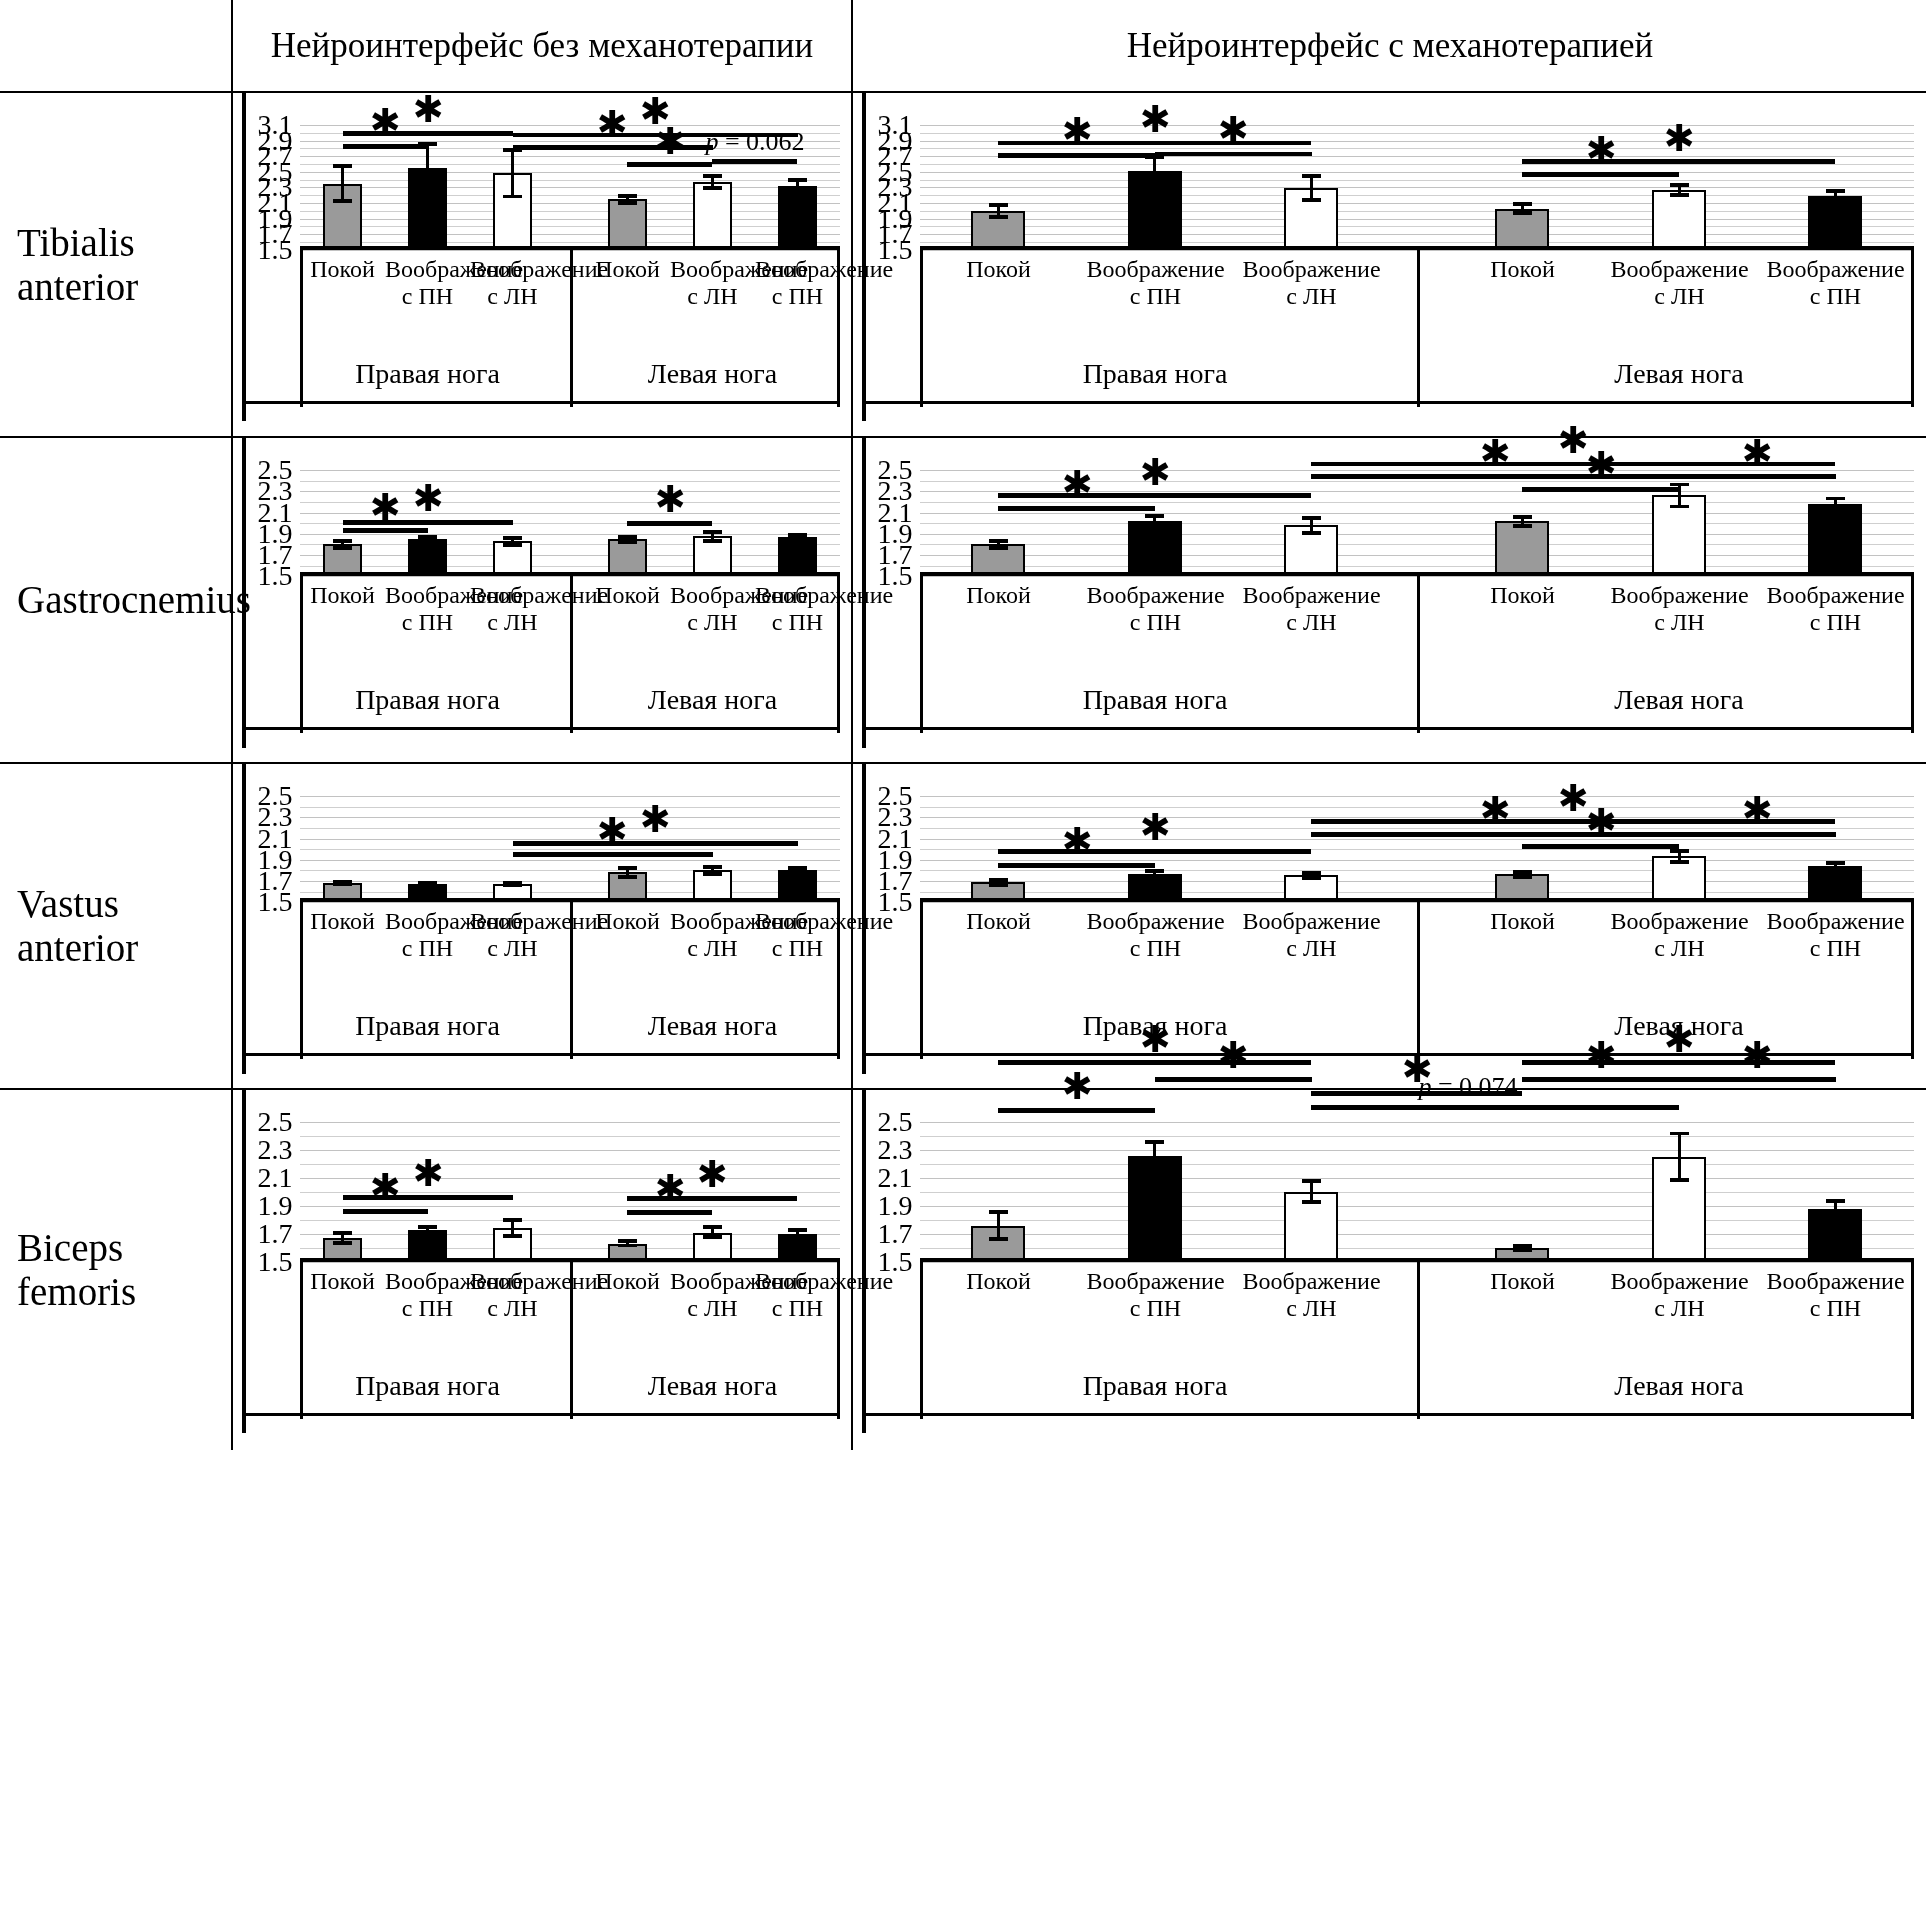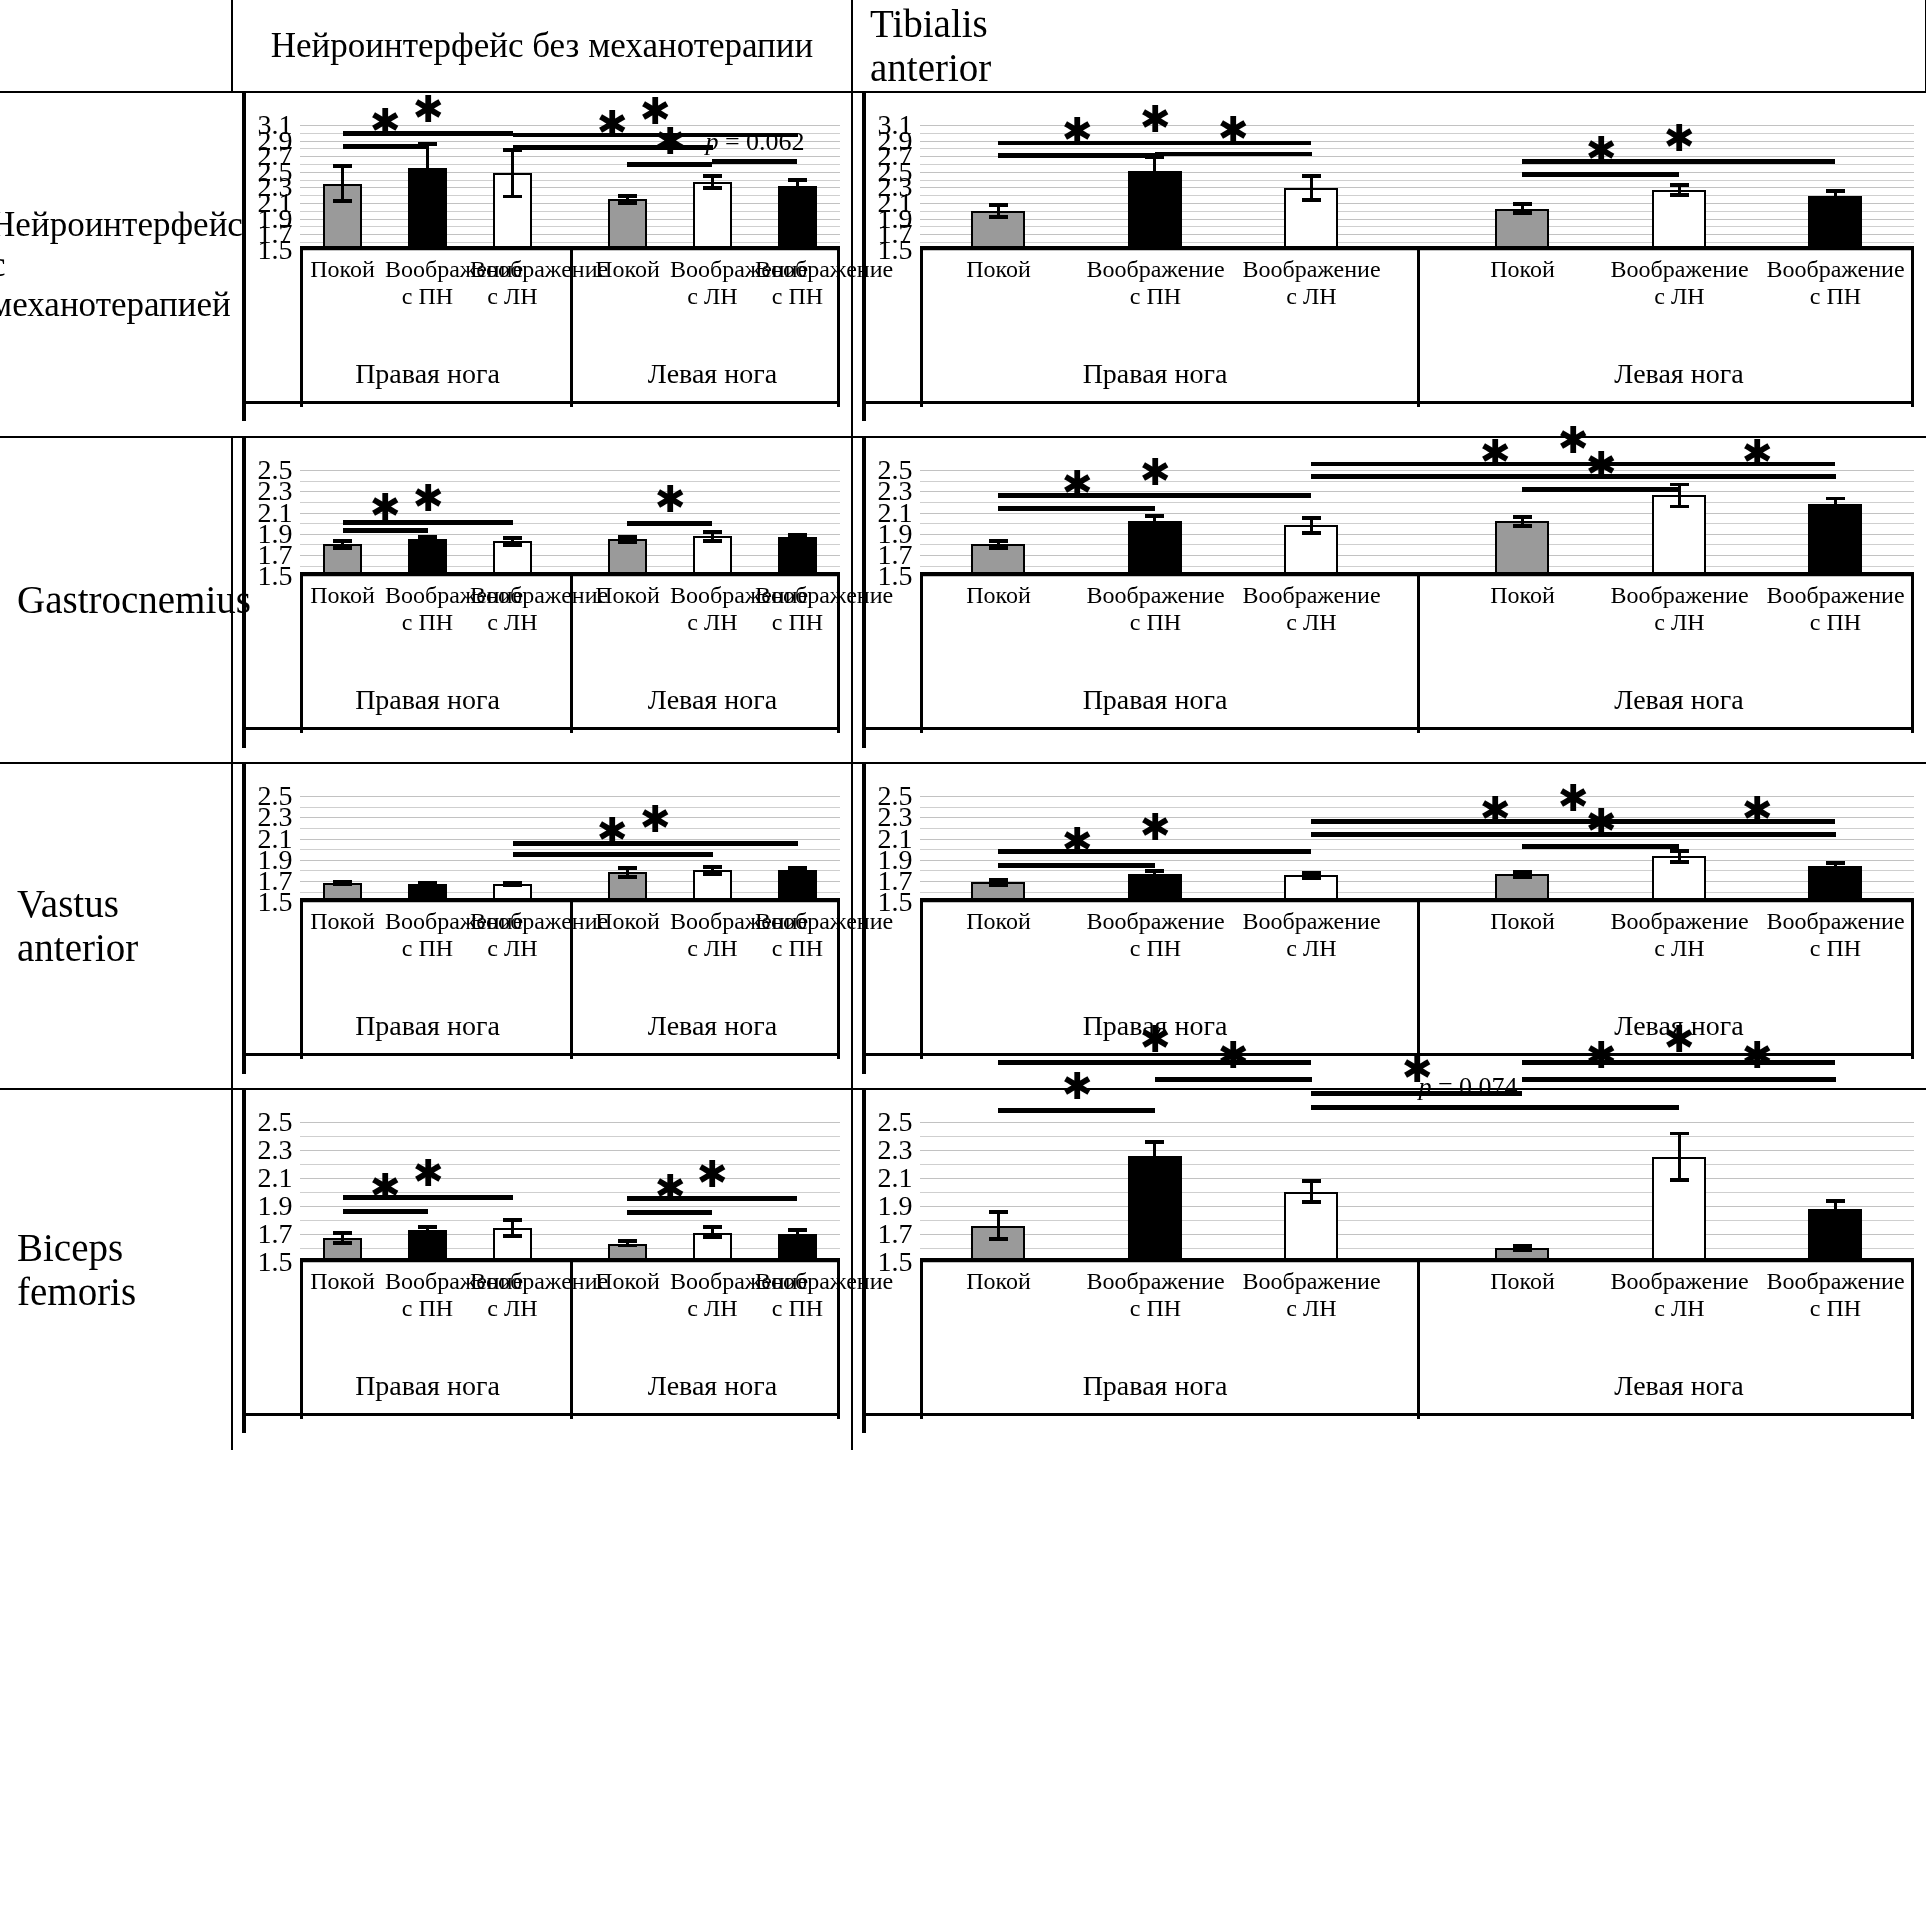--- a/index.html
+++ b/index.html
@@ -57,26 +57,26 @@
 </style>
 </head>
 <body>
 
 <div class="figure">
   <div class="grid" id="grid">
       <div class="cell b-r b-b"></div>
       <div class="cell colhead b-r b-b">
         <span>Нейроинтерфейс без механотерапии</span>
       </div>
+      <div class="cell colhead b-b">
+        <span>Нейроинтерфейс с механотерапией</span>
+      </div>
       <div class="cell rowlabel b-r b-b">
         <span style="white-space: pre-line;">Tibialis
 anterior</span>
-      </div>
-      <div class="cell colhead b-b">
-        <span>Нейроинтерфейс с механотерапией</span>
       </div>
       <div class="cell b-r b-b">
         <div class="chart">
           <div class="plot" style="left: 67px; top: 32px; width: 540px; height: 125px;">
             <div class="yaxis" style="left: -58px; top: -32px; height: 328px;"></div>
             <div class="gridline major" style="top: 125px;"></div>
             <div class="ytick" style="top: 125px;">1.5</div>
             <div class="gridline" style="top: 117px;"></div>
             <div class="gridline major" style="top: 109px;"></div>
             <div class="ytick" style="top: 109px;">1.7</div>

